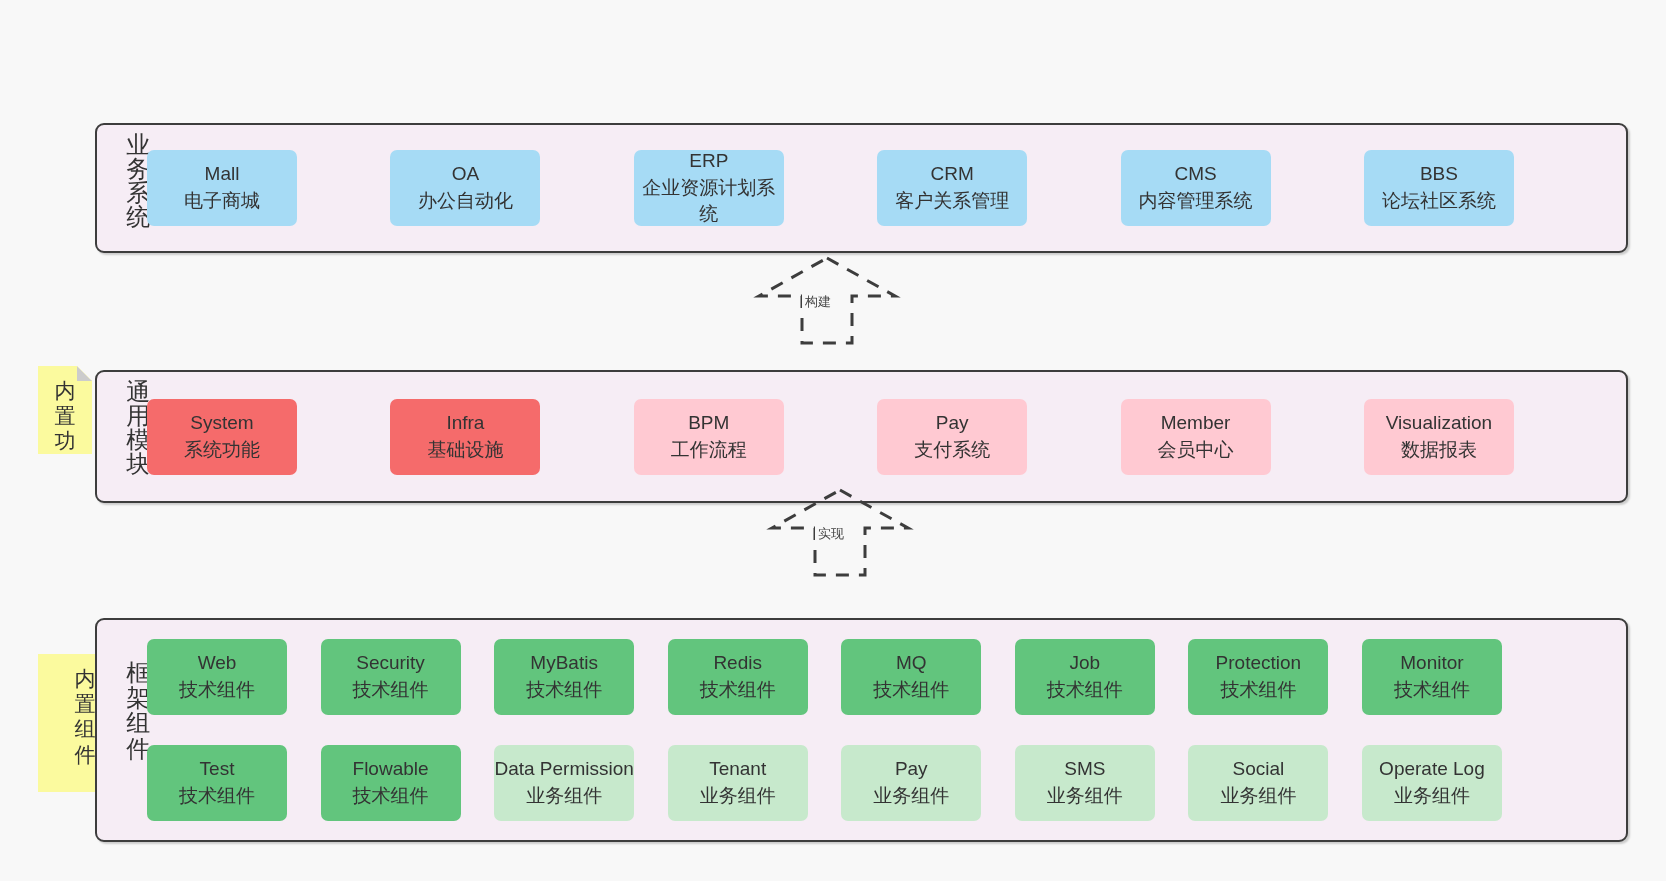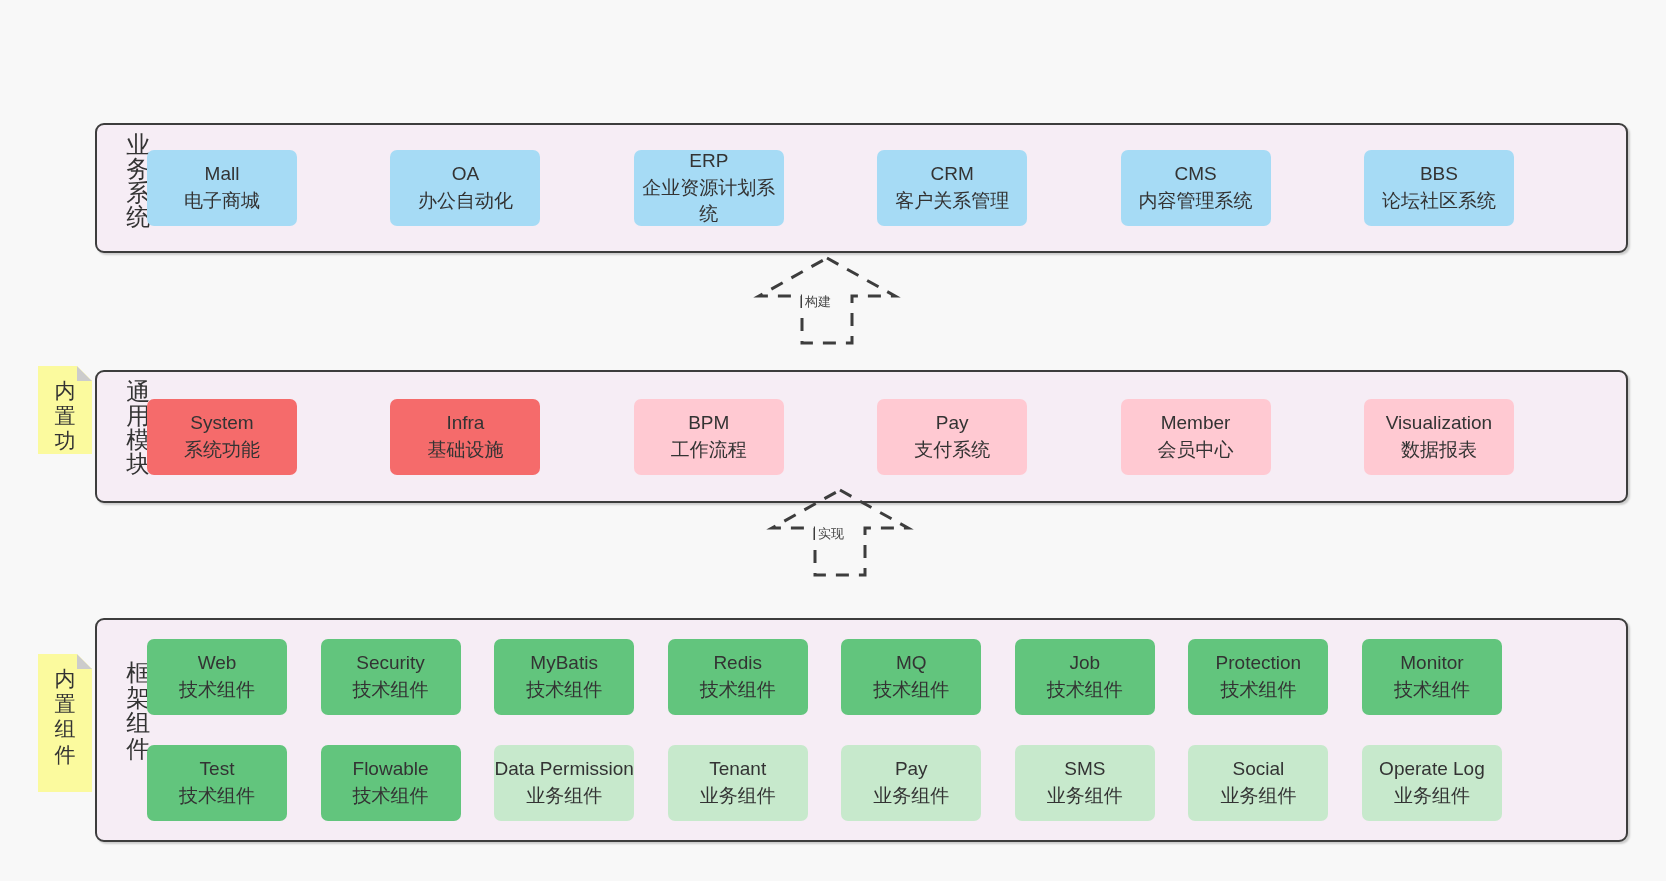--- a/index.html
+++ b/index.html
@@ -45,21 +45,21 @@
   .pink{background:var(--pink);}
   .green{background:var(--green);}
   .green_light{background:var(--green_light);}
 
   .note{
     position:absolute;width:54px;background:var(--yellow);
     box-shadow:2px 2px 3px rgba(0,0,0,0.22);
     clip-path:polygon(0 0,calc(100% - 15px) 0,100% 15px,100% 100%,0 100%);
   }
   #note-builtin-features{left:38px;top:366px;height:88px;}
-  #note-builtin-components{left:38px;top:654px;height:138px;}
+  #note-builtin-components{left:38px;top:654px;height:138px;padding-left:20px;}
   .note-fold{
     position:absolute;top:0;right:0;width:15px;height:15px;
     background:var(--fold);
     clip-path:polygon(0 0,100% 100%,0 100%);
   }
   .note-text{
     display:block;width:1.1em;margin:12px auto 0;
     font-size:21px;line-height:1.2;word-break:break-all;text-align:center;color:#333;
   }
 

